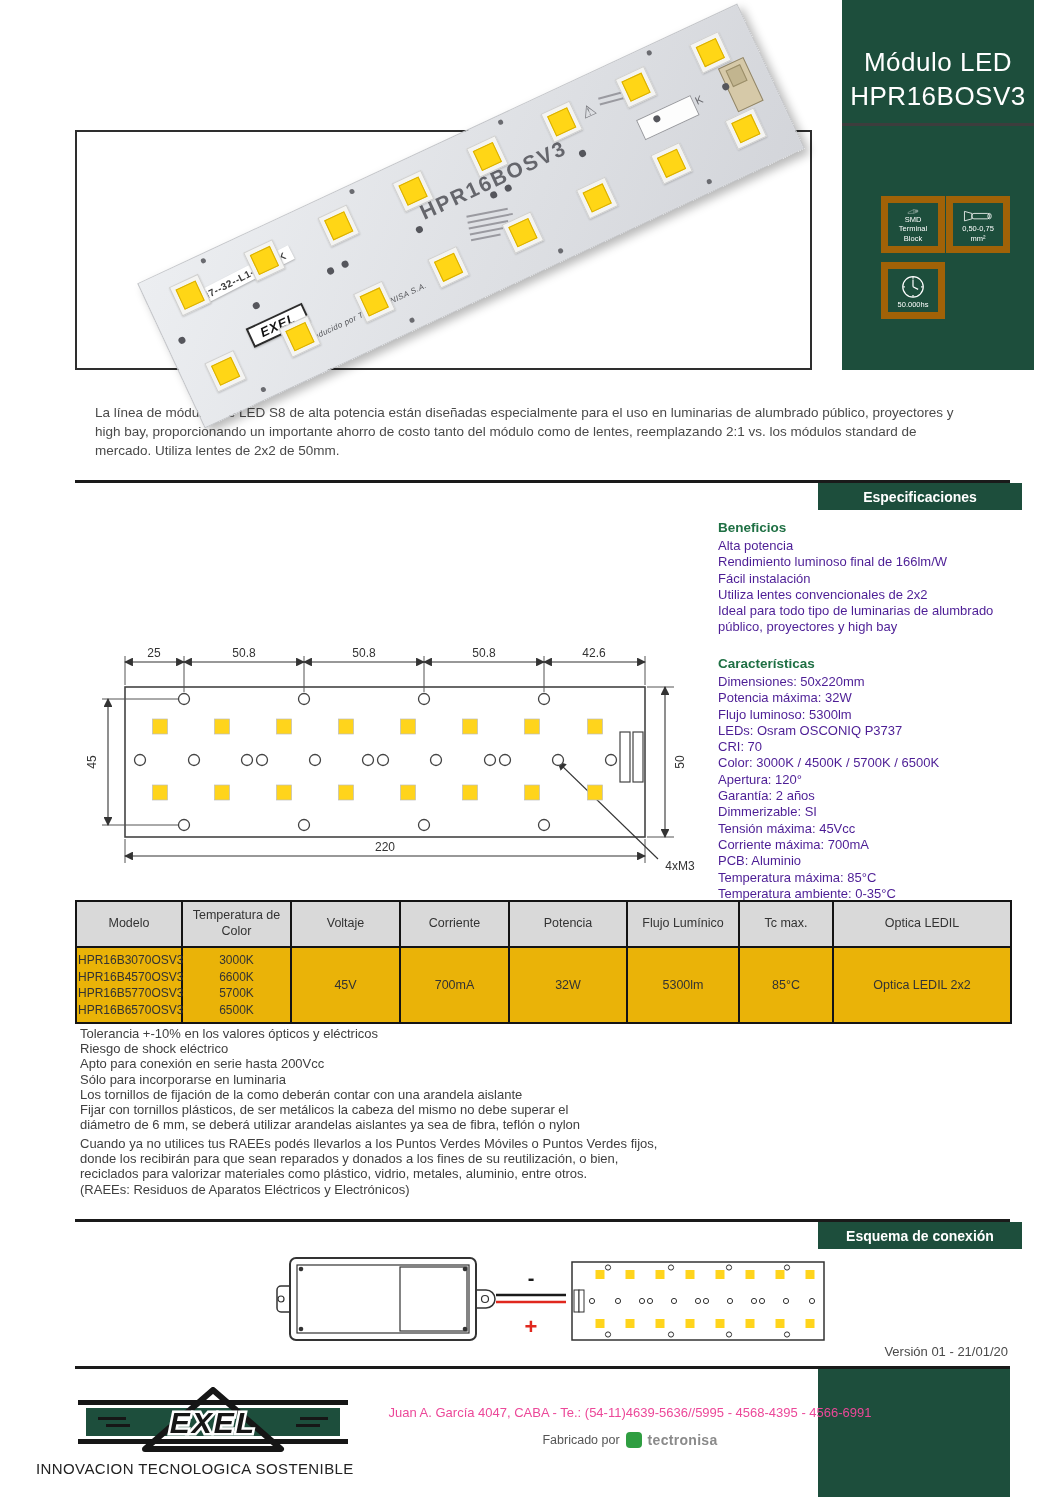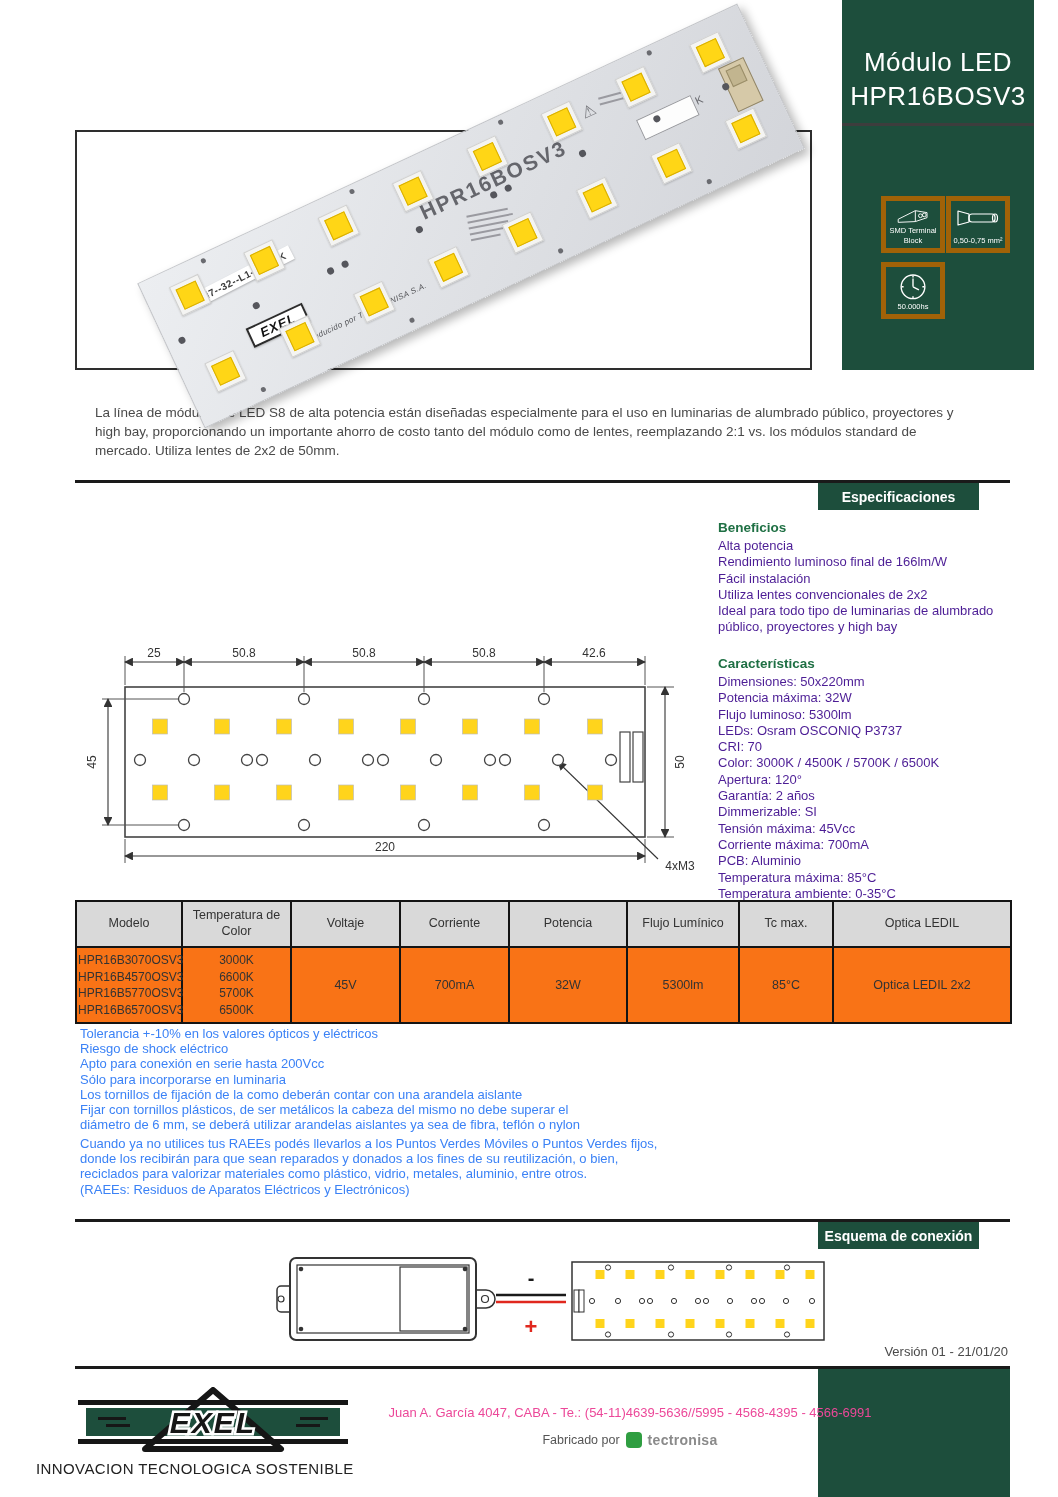--- a/index.html
+++ b/index.html
@@ -5,21 +5,21 @@
   html,body{margin:0;padding:0;background:#fff;}
   .page{position:relative;width:1058px;height:1497px;background:#fff;overflow:hidden;
         font-family:"Liberation Sans",sans-serif;color:#3f3f3f;}
   .abs{position:absolute;}
 
   
   .green-panel{left:818px;top:0;width:192px;height:370px;background:#1d4e3c;margin-left:24px;}
   .title-box{position:absolute;left:0;top:0;width:100%;height:126px;border-bottom:3px solid #3d3d3d;
              display:flex;flex-direction:column;justify-content:flex-end;align-items:center;padding-bottom:10px;box-sizing:border-box;}
   .title-box div{color:#fff;font-size:26px;line-height:34px;font-weight:400;letter-spacing:.5px;}
-  .badge{position:absolute;width:64px;height:57px;border:5px solid #a16207;box-sizing:border-box;
+  .badge{position:absolute;width:64px;height:57px;border:7px solid #a16207;box-sizing:border-box;
          display:flex;flex-direction:column;align-items:center;justify-content:space-between;padding:5px 2px 3px;}
   .badge-label{color:#fff;font-size:7.5px;line-height:1.25;text-align:center;}
 
   
   .photo-frame{left:75px;top:130px;width:737px;height:240px;border:2px solid #2e2e2e;background:#fff;box-sizing:border-box;}
   .pcb-board{left:140px;top:136px;width:660px;height:158px;transform:rotate(-25deg);
              background:linear-gradient(135deg,#eceef1 0%,#dddfe3 60%,#d3d5da 100%);
              border:1px solid #c3c5c9;box-shadow:3px 6px 10px rgba(0,0,0,.28);z-index:3;}
   .pled{position:absolute;width:30px;height:30px;background:#f4f4f2;border:1px solid #cfcfcf;box-shadow:0 1px 2px rgba(0,0,0,.18);}
   .pled-chip{width:20px;height:20px;margin:4px;background:#ffd616;border:1px solid #d8ae00;}
@@ -34,36 +34,36 @@
   .micro-lines{position:absolute;}
   .micro-lines div{height:2px;background:#9a9aa0;margin:4px 0;}
   .warn{position:absolute;left:474px;top:24px;font-size:16px;color:#77787d;}
   .kbox{position:absolute;left:520px;top:62px;width:58px;height:20px;border:1px solid #97989d;background:#fdfdfd;}
   .kmark{position:absolute;left:582px;top:64px;font-size:11px;color:#6a6b70;}
   .pcb-conn{position:absolute;left:616px;top:50px;width:26px;height:46px;background:#d6c9a8;border:1px solid #8f8468;}
   .pcb-conn i{display:block;height:16px;margin:4px 5px;background:#c2b58f;border:1px solid #9a8d68;}
 
   
   .rule{background:#1a1a1a;height:3px;}
-  .section-bar{width:161px;height:27px;background:#1d4e3c;color:#fff;font-size:14px;font-weight:bold;
+  .section-bar{width:204px;height:27px;background:#1d4e3c;color:#fff;font-size:14px;font-weight:bold;
                display:flex;align-items:center;justify-content:center;}
   .green-head{color:#1f7044;font-weight:bold;font-size:13.5px;margin-bottom:3px;}
   .list13 div{font-size:13px;line-height:16.3px;color:#4c1d95;}
 
   .intro{left:95px;top:403px;width:872px;font-size:13.5px;line-height:19.2px;color:#4a4a4a;}
 
   
   table.spec{border-collapse:collapse;width:935px;table-layout:fixed;}
   table.spec th,table.spec td{border:2px solid #141414;text-align:center;vertical-align:middle;
        font-size:12.5px;font-weight:normal;color:#333;}
   table.spec th{background:#d9d9d9;height:42px;line-height:1.25;}
-  table.spec td{background:#f97316;height:72px;}
+  table.spec td{background:#eab308;height:72px;}
   .cell-line{font-size:12px;line-height:16.5px;}
 
-  .notes div{font-size:13px;line-height:15.2px;color:#3b82f6;}
+  .notes div{font-size:13px;line-height:15.2px;color:#404040;}
 
   
   .green-block{left:818px;top:1369px;width:192px;height:128px;background:#1d4e3c;}
   .tagline{left:36px;top:1460px;font-size:15px;color:#222;letter-spacing:.4px;}
   .address{left:350px;top:1405px;width:560px;text-align:center;font-size:13px;color:#ec4899;}
   .fabricado{left:350px;top:1432px;width:560px;display:flex;align-items:center;justify-content:center;gap:6px;
              font-size:12.5px;color:#555;}
   .tect-mark{width:16px;height:16px;border-radius:4px;background:#2f9e41;display:inline-block;}
   .tect-name{color:#8a8a8a;font-weight:bold;font-size:14px;letter-spacing:.3px;}
   .version{left:700px;top:1344px;width:308px;text-align:right;font-size:13px;color:#4a4a4a;}

